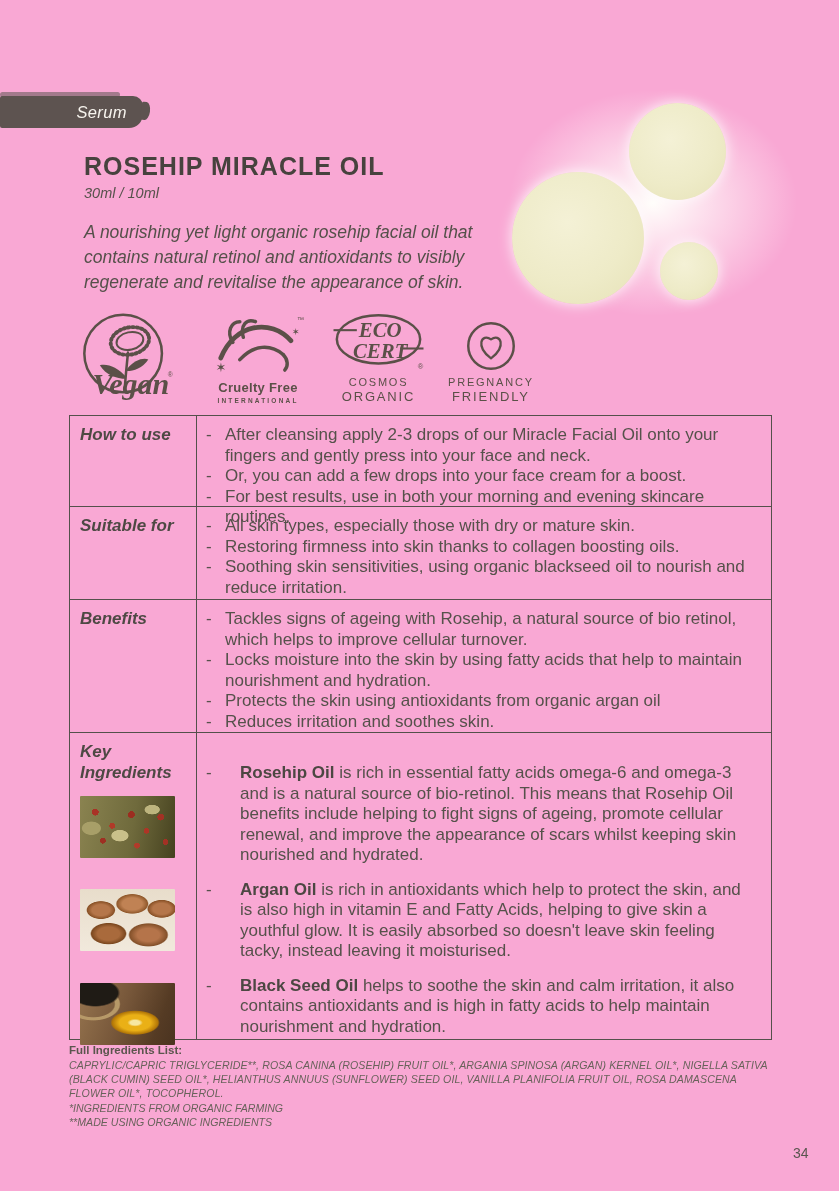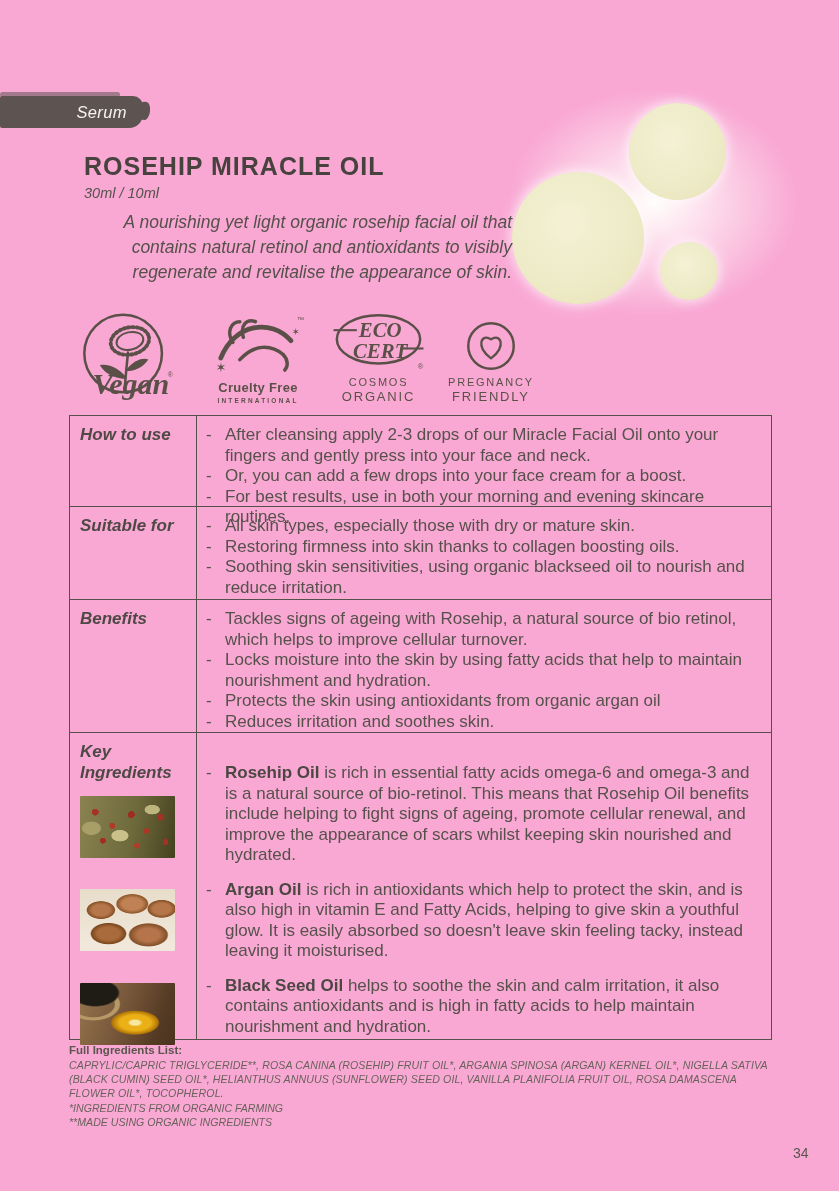--- a/index.html
+++ b/index.html
@@ -25,22 +25,22 @@
     content: ""; position: absolute; right: -7px; top: 6px; width: 9px; height: 18px;
     background: #5d5350; border-radius: 2px 60% 60% 3px; transform: rotate(8deg);
   }
   .tag-label { color: #f7f4ee; font-style: italic; font-size: 16.5px; letter-spacing: .4px; }
 
   
   .header { position: absolute; left: 84px; top: 152px; width: 440px; }
   .title { font-size: 25px; font-weight: 700; letter-spacing: 1px; color: #47423e; }
   .sizes { font-size: 14.5px; font-style: italic; margin-top: 4px; color: #57524c; }
   .description {
-    margin-top: 9px; font-size: 17.5px; font-style: italic; line-height: 1.44;
-    color: #55504a; width: 428px; text-align: right;
+    margin-top: 19px; font-size: 17.5px; font-style: italic; line-height: 1.44;
+    color: #55504a; width: 428px;
   }
 
   
   .glow { position: absolute; left: 468px; top: 58px; width: 370px; height: 290px;
     background: radial-gradient(closest-side, #fffefb 0%, rgba(255,255,255,0) 78%); }
   .droplet { position: absolute; border-radius: 50%;
     background: radial-gradient(circle at 42% 38%, #f4f1d6 0%, #eeebc8 55%, #e6e2b7 100%);
     box-shadow: 0 0 14px rgba(255,255,255,.9); }
   .droplet.large  { left: 512px; top: 172px; width: 132px; height: 132px; }
   .droplet.medium { left: 629px; top: 103px; width: 97px;  height: 97px; }
@@ -108,21 +108,21 @@
   }
   .ki-img.blackseed { margin-top: 32px;
     background-color: #6b4c2f;
     background-image:
       radial-gradient(26px 13px at 58% 64%, #f7e7a0 0 18%, #eab016 30% 60%, #b27607 88%, transparent 95%),
       radial-gradient(32px 18px at 16% 16%, #1f1b15 0 70%, transparent 78%),
       radial-gradient(36px 22px at 14% 34%, transparent 58%, #b79968 62% 72%, transparent 76%),
       linear-gradient(110deg, #97754f 0%, #77573a 45%, #553b24 80%, #4a3320 100%);
   }
   .ki-content { flex: 1; padding: 30px 14px 0 9px; }
-  .ki-item { display: flex; margin-bottom: 14px; }
+  .ki-item { display: flex; margin-bottom: 14px; gap: 15px; }
   .ki-item .dash { width: 19px; flex: none; }
   .ki-item .dash::before { content: "-"; }
   .ki-name { font-weight: 700; color: #4c4742; margin-right: .28em; }
 
   
   .footer { position: absolute; left: 69px; top: 1044px; width: 706px; color: #69625b; }
   .fi-label { font-size: 11.5px; font-weight: 700; color: #5b554e; }
   .fi-text { font-size: 10.6px; font-style: italic; line-height: 1.34; margin-top: 2px; letter-spacing: .1px; }
   .fi-note { font-size: 10.6px; font-style: italic; line-height: 1.34; }
 

